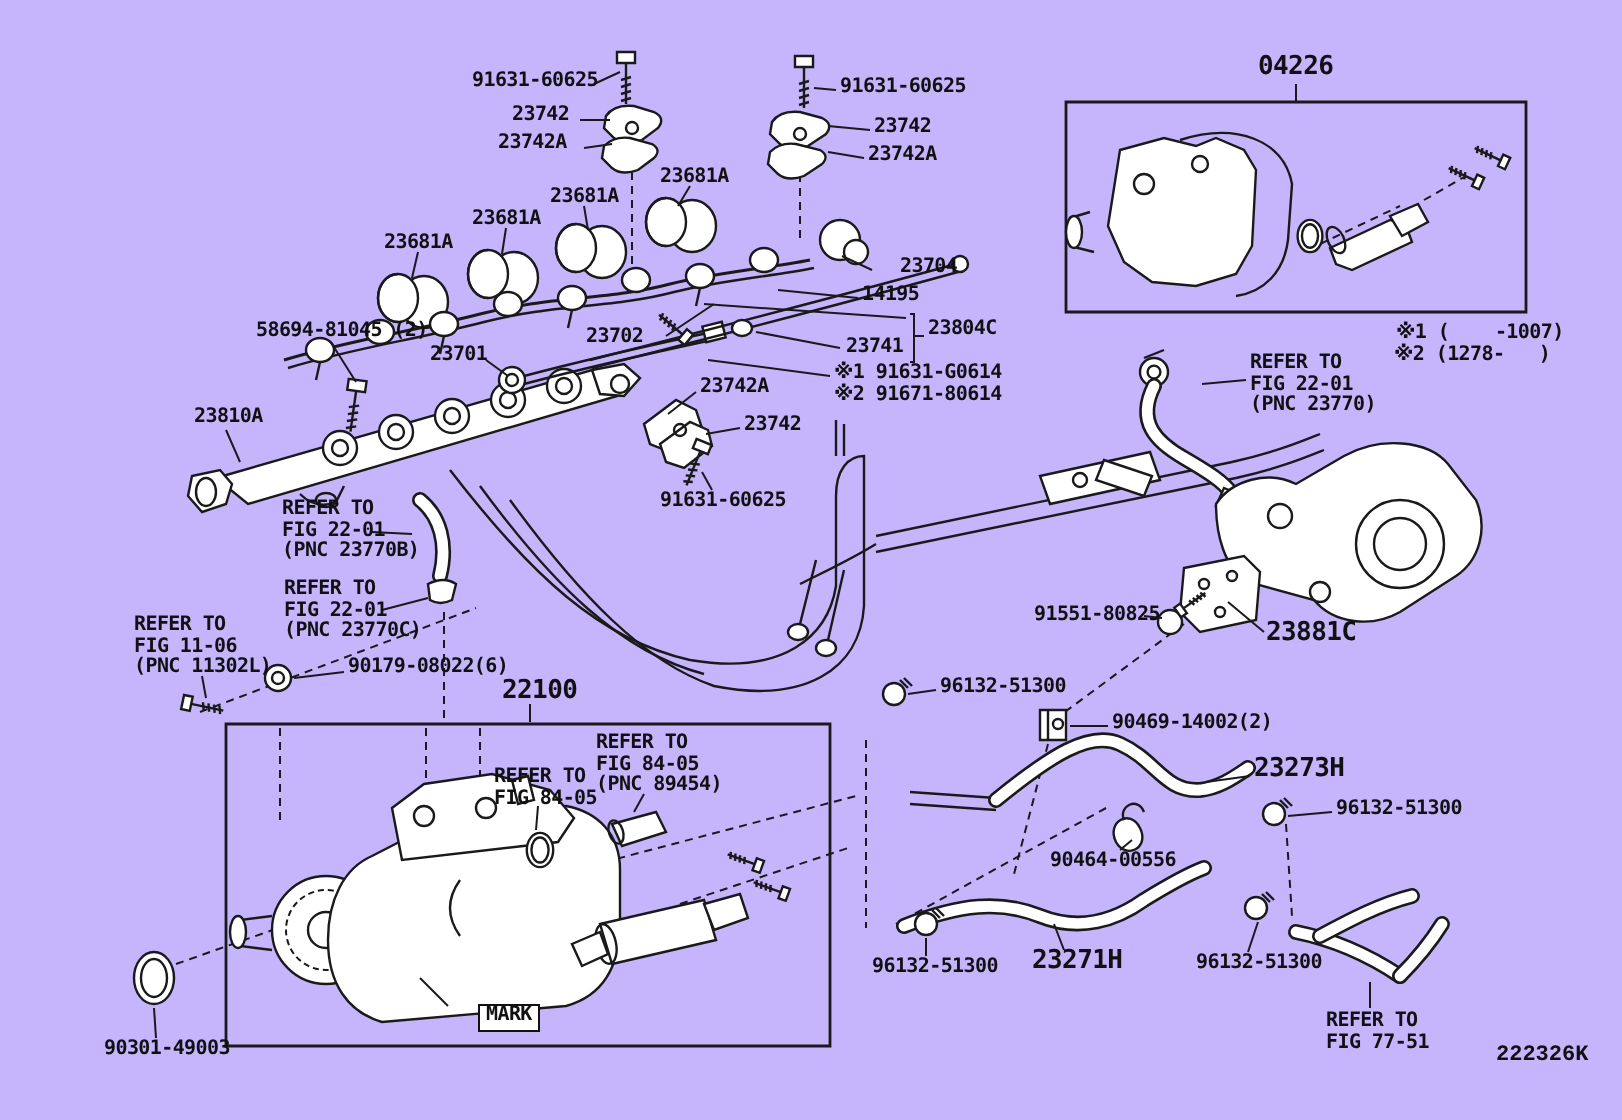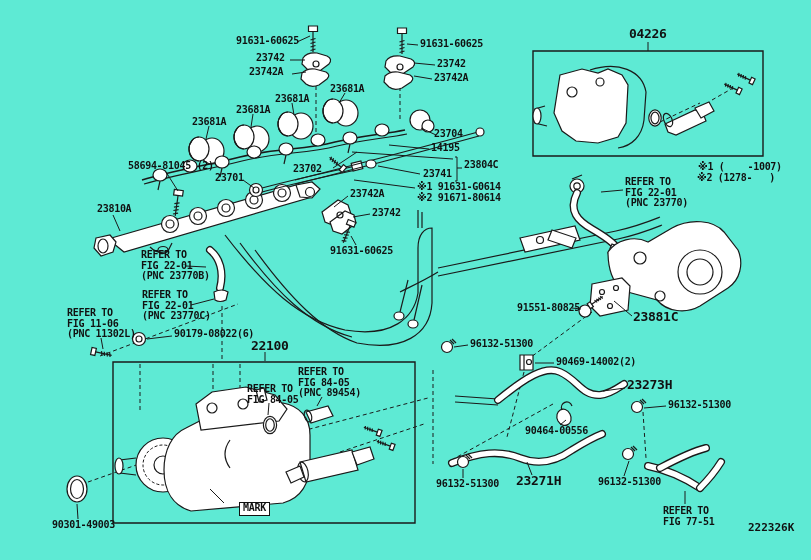--- a/index.html
+++ b/index.html
@@ -1,22 +1,22 @@
 <!DOCTYPE html>
 <html><head>
 <meta charset="utf-8">
 <style>
   html,body{margin:0;padding:0;background:#fff;}
-  #canvas{position:relative;width:811px;height:560px;background:#5eead4;overflow:hidden;
+  #canvas{position:relative;width:811px;height:560px;background:#c4b5fd;overflow:hidden;
           font-family:"DejaVu Sans Mono","DejaVu Sans",monospace;}
   #art{position:absolute;left:0;top:0;}
   .lbl{position:absolute;font:bold 10px/10.5px "DejaVu Sans Mono","DejaVu Sans",monospace;
        color:#111;white-space:pre;letter-spacing:-0.3px;}
   .big{font-size:13px;}
-  .code{font-size:11px;letter-spacing:0;}
+  .code{font-size:11px;letter-spacing:0;font-family:Liberation Mono, monospace;}
   .markbox{border:1.6px solid #111;padding:0 3px 1px 3px;background:#fff;margin-left:20px;}
   svg *{vector-effect:non-scaling-stroke;}
   .ln{stroke:#1a1a1a;stroke-width:1.2;fill:none;}
   .lnf{stroke:#1a1a1a;stroke-width:1.2;fill:#fff;}
   .thk{stroke:#1a1a1a;stroke-width:1.5;fill:none;}
   .ldr{stroke:#1a1a1a;stroke-width:1;fill:none;}
   .dsh{stroke:#1a1a1a;stroke-width:1;fill:none;stroke-dasharray:4 3;}
   .tube-o{stroke:#1a1a1a;stroke-width:8;fill:none;stroke-linecap:round;}
   .tube-i{stroke:#fff;stroke-width:5.4;fill:none;stroke-linecap:round;}
   .box{stroke:#1a1a1a;stroke-width:1.4;fill:none;}
@@ -327,21 +327,21 @@
 <div class="lbl" style="left:256px;top:53px">23742</div>
 <div class="lbl" style="left:249px;top:67px">23742A</div>
 <div class="lbl" style="left:420px;top:39px">91631-60625</div>
 <div class="lbl" style="left:437px;top:59px">23742</div>
 <div class="lbl" style="left:434px;top:73px">23742A</div>
 <div class="lbl" style="left:330px;top:84px">23681A</div>
 <div class="lbl" style="left:275px;top:94px">23681A</div>
 <div class="lbl" style="left:236px;top:105px">23681A</div>
 <div class="lbl" style="left:192px;top:117px">23681A</div>
 <div class="lbl big" style="left:629px;top:29px">04226</div>
-<div class="lbl" style="left:434px;top:129px">23704</div>
+<div class="lbl" style="left:450px;top:129px">23704</div>
 <div class="lbl" style="left:431px;top:143px">14195</div>
 <div class="lbl" style="left:464px;top:160px">23804C</div>
 <div class="lbl" style="left:423px;top:169px">23741</div>
 <div class="lbl" style="left:417px;top:182px">※1 91631-G0614</div>
 <div class="lbl" style="left:417px;top:193px">※2 91671-80614</div>
 <div class="lbl" style="left:293px;top:164px">23702</div>
 <div class="lbl" style="left:350px;top:189px">23742A</div>
 <div class="lbl" style="left:372px;top:208px">23742</div>
 <div class="lbl" style="left:128px;top:161px">58694-81045 (2)</div>
 <div class="lbl" style="left:215px;top:173px">23701</div>

